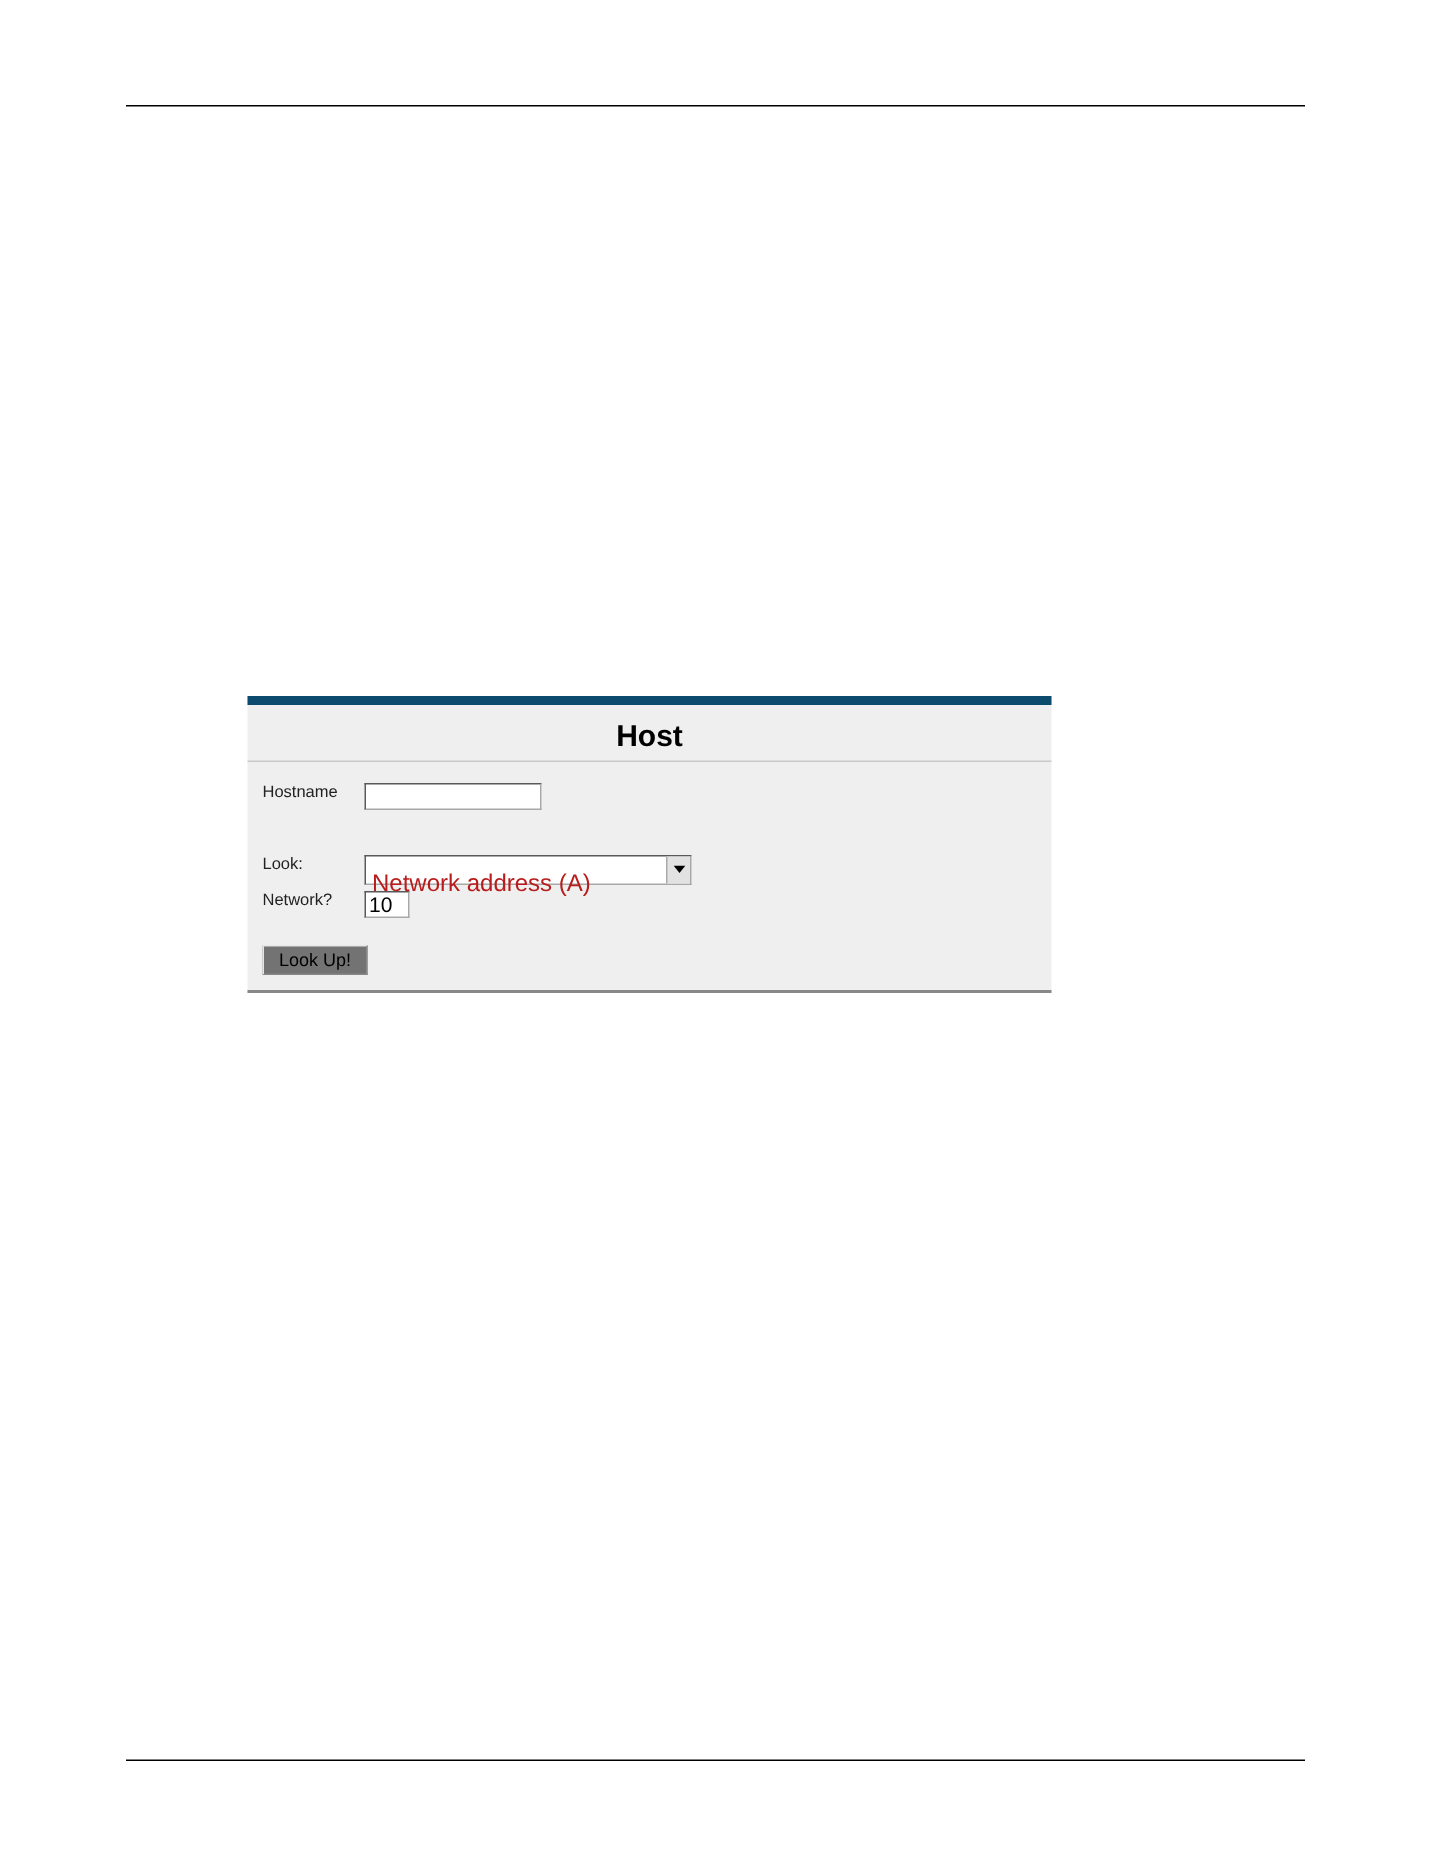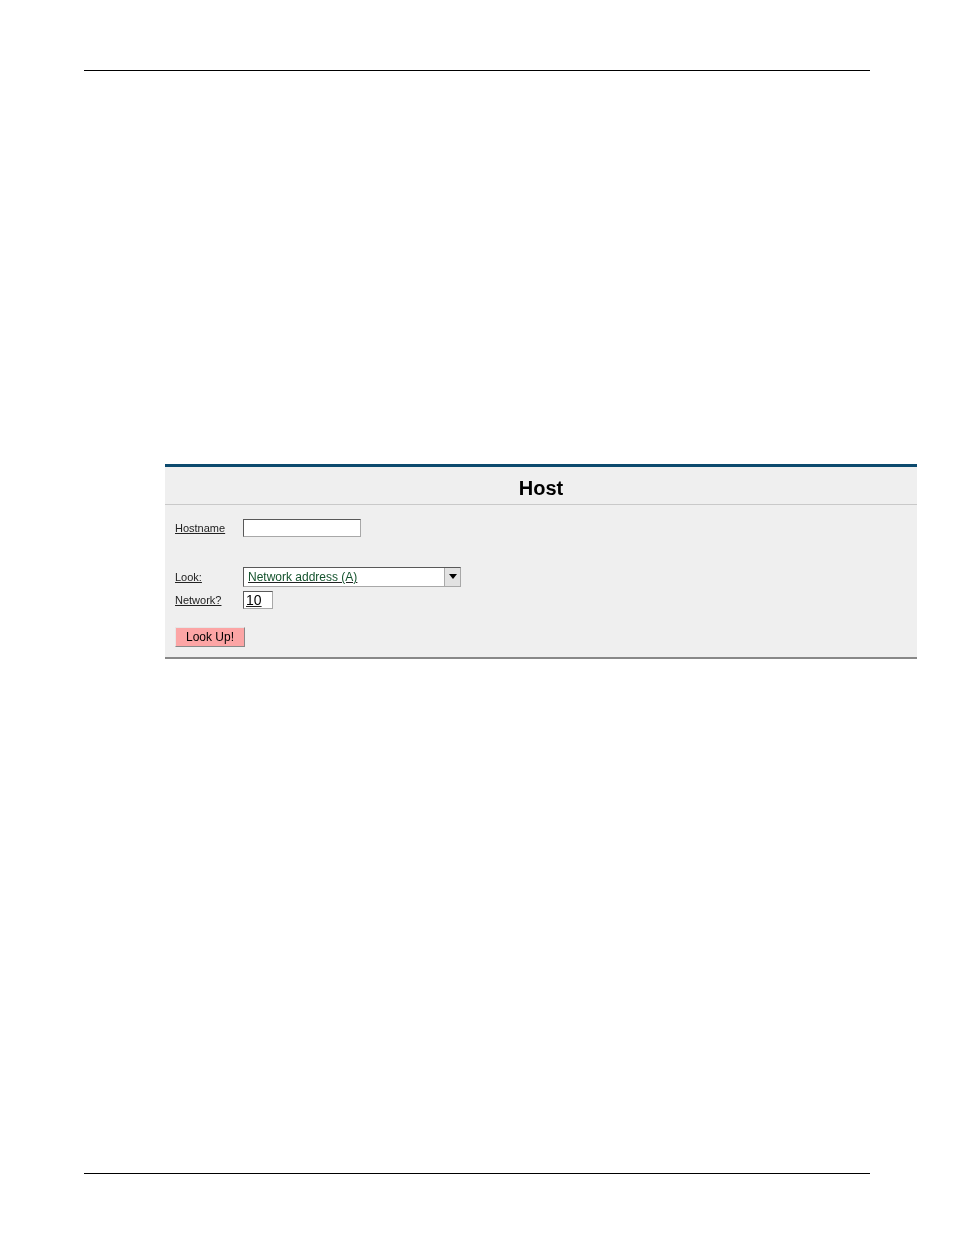--- a/index.html
+++ b/index.html
@@ -25,23 +25,23 @@
     top: 1173px;
     left: 84px;
     width: 786px;
     height: 1px;
     background: #000;
   }
   .panel {
     position: absolute;
     left: 165px;
     top: 464px;
-    width: 752px;
+    width: 536px;
     background: #efefef;
-    border-top: 3px solid #0c4a6e;
+    border-top: 6px solid #0c4a6e;
     border-bottom: 2px solid #888;
   }
   .panel-title {
     text-align: center;
     font-weight: 700;
     font-size: 20px;
     padding: 10px 0 4px 0;
     font-family: Verdana, Arial, sans-serif;
     color:#000;
   }
@@ -50,23 +50,21 @@
     background: #c9c9c9;
     margin: 0 0 14px 0;
   }
   .form-area {
     padding: 0 10px 10px 10px;
     font-size: 11px;
     color:#222;
   }
   .row {
     display: flex;
-    align-items: center;
     margin-bottom: 4px;
-    text-decoration: underline;
   }
   .row.hostname { margin-bottom: 30px; }
   .lbl {
     width: 68px;
     font-size: 11px;
   }
   .text-input {
     height: 18px;
     border: 1px solid #666;
     border-top-color:#595959;
@@ -88,24 +86,24 @@
   }
   .select-box {
     width: 218px;
     height: 20px;
     border: 1px solid #666;
     border-top-color:#595959;
     border-left-color:#595959;
     border-right-color:#a8a8a8;
     border-bottom-color:#a8a8a8;
     background:#fff;
-    font-size: 12px;
-    padding: 2px 18px 0 4px;
+    font-size: 16px;
+    padding: 12px 18px 0 4px;
     line-height: 14px;
-    color:#14532d;
+    color:#b91c1c;
   }
   .select-arrow {
     position: absolute;
     right: 1px; top: 1px;
     width: 16px; height: 18px;
     background: #e2e2e2;
     border-left:1px solid #aaa;
     display:flex;
     align-items:center;
     justify-content:center;
@@ -126,21 +124,21 @@
   .radio.checked::after{
     content:"";
     width:5px;height:5px;border-radius:50%;background:#000;display:block;
   }
   .ns-label { font-size:11px; margin-right:6px; }
   .btn {
     display:inline-block;
     border:1px solid #888;
     border-top-color:#e6e6e6;
     border-left-color:#e6e6e6;
-    background:#fca5a5;
+    background:#737373;
     font-size:12px;
     padding:2px 10px;
     margin-top:14px;
     cursor:pointer;
     font-family: Verdana, Arial, sans-serif;
   }
 </style>
 </head>
 <body>
 

